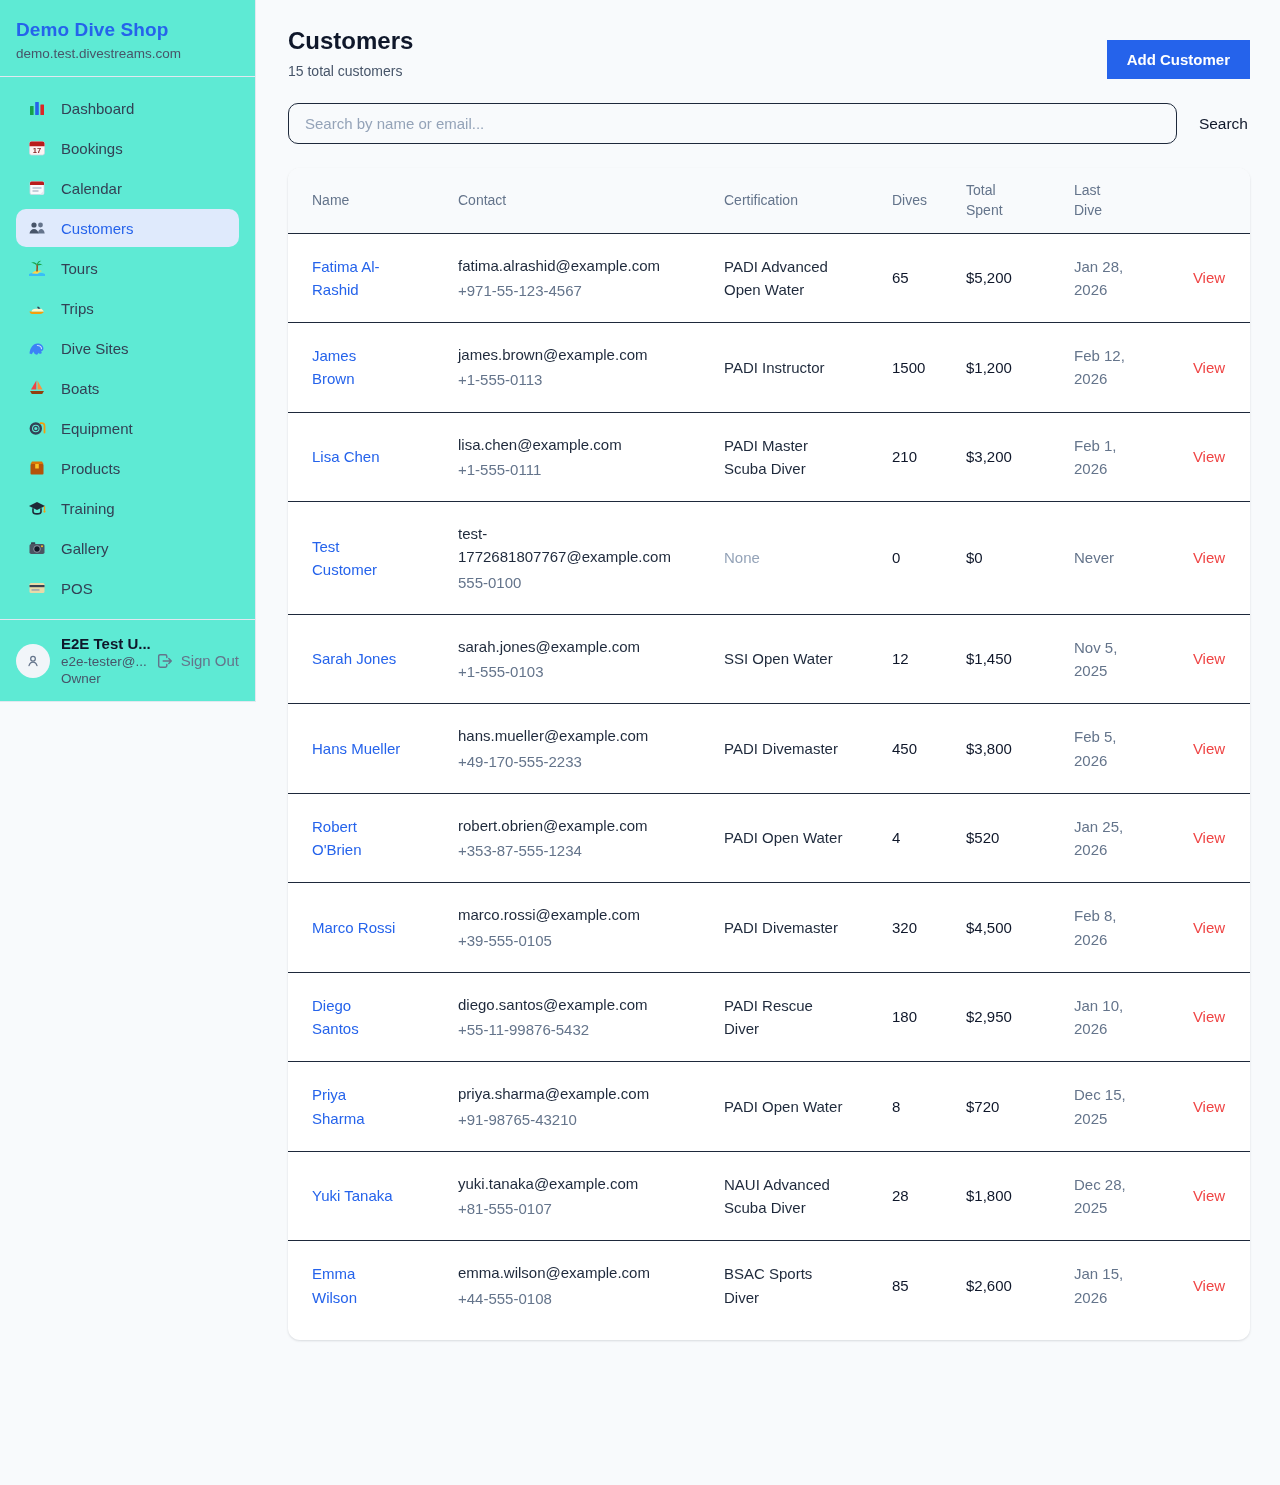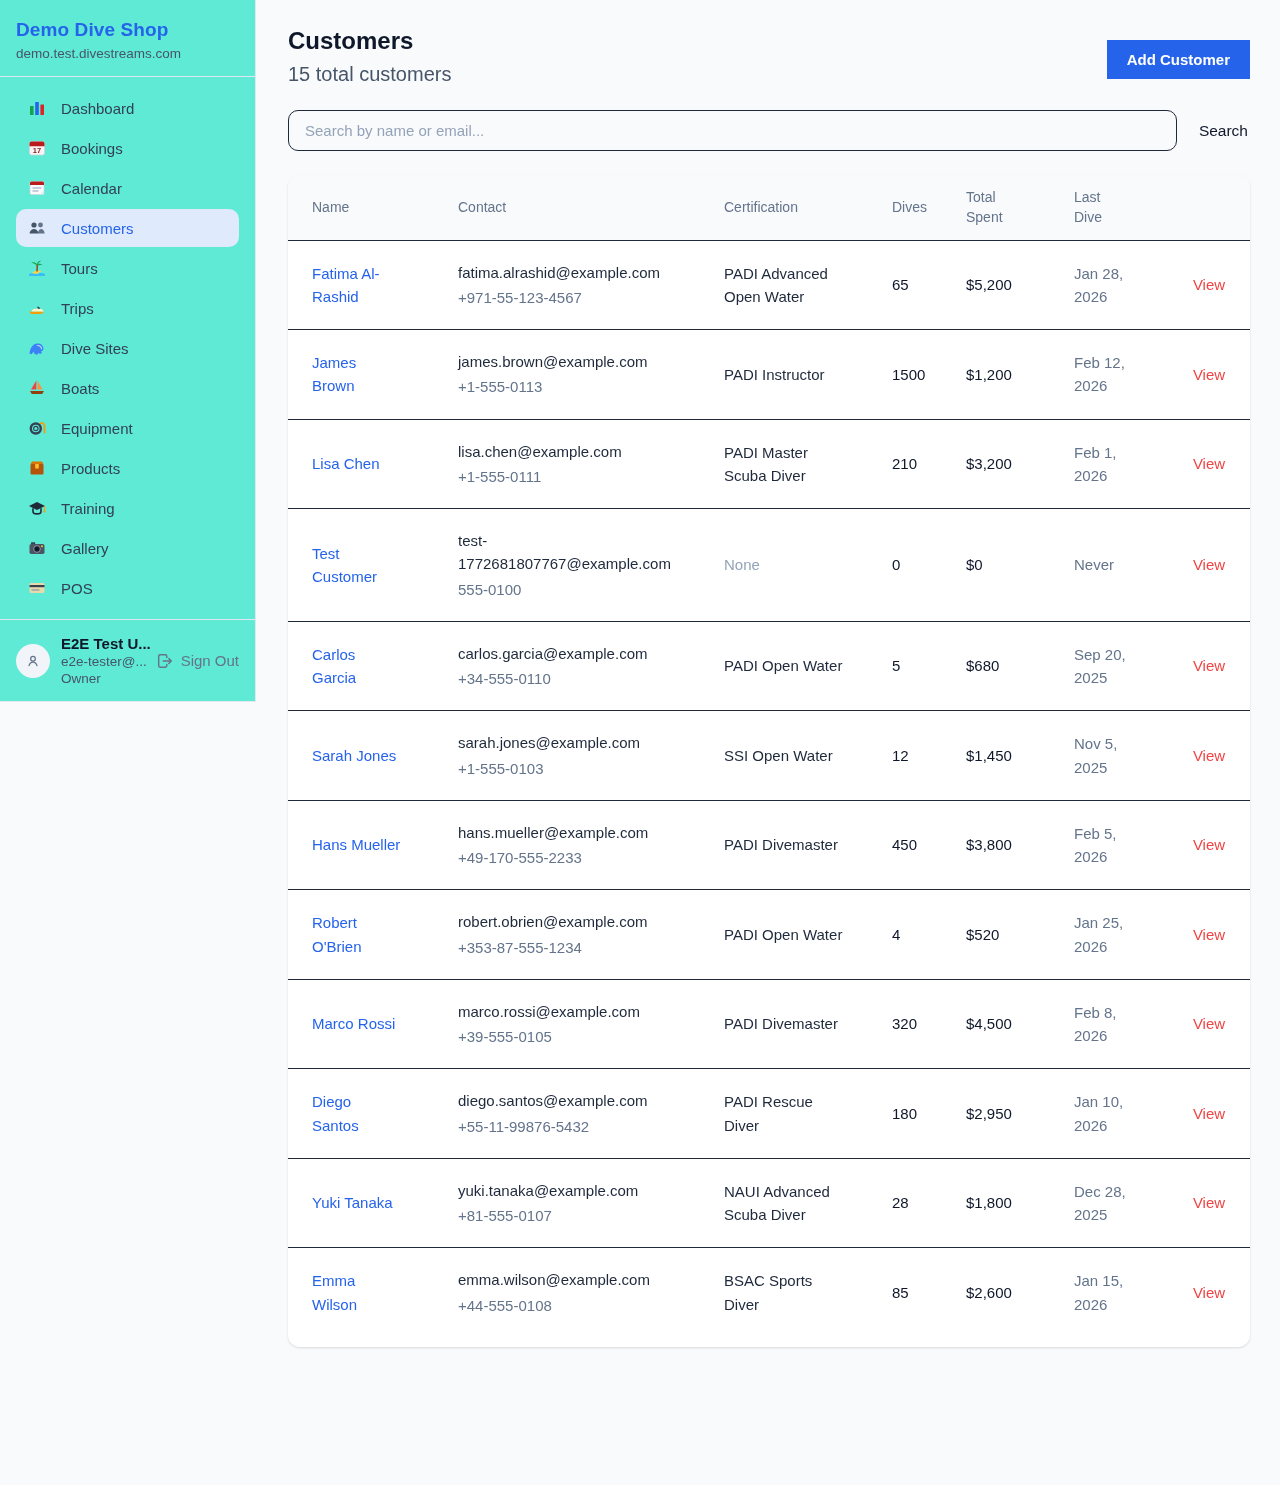--- a/index.html
+++ b/index.html
@@ -48,21 +48,21 @@
   .signout {
     margin-left: auto; display: flex; align-items: center; gap: 7px;
     color: #64748b; font-size: 15px; background: none; border: none;
     font-family: inherit; cursor: pointer; white-space: nowrap;
   }
 
   
   .main { margin-left: 256px; padding: 27px 30px 0 32px; }
   .title-row { display: flex; justify-content: space-between; align-items: flex-start; }
   .page-title { font-size: 24px; font-weight: bold; color: #0f172a; }
-  .page-subtitle { font-size: 20px; color: #475569; margin-top: 8px; }
+  .page-subtitle { font-size: 14px; color: #475569; margin-top: 8px; }
   .add-btn {
     background: #2563eb; color: #ffffff; border: none; border-radius: 0;
     font-size: 15px; font-weight: bold; padding: 11px 20px;
     font-family: inherit; cursor: pointer; margin-top: 13px;
   }
 
   .search-row { display: flex; align-items: center; gap: 20px; margin-top: 24px; }
   .search-input {
     flex: 1; height: 41px;
     border: 1px solid #1e293b; border-radius: 10px;
@@ -360,32 +360,20 @@
       <div class="email">test-1772681807767@example.com</div>
       <div class="phone">555-0100</div>
     </td>
     <td class="c-cert muted">None</td>
     <td class="c-dives">0</td>
     <td class="c-total">$0</td>
     <td class="c-last">Never</td>
     <td class="c-view"><a class="view-link">View</a></td>
   </tr>
           <tr>
-    <td class="c-name"><a class="name-link">Carlos Garcia</a></td>
-    <td class="c-contact">
-      <div class="email">carlos.garcia@example.com</div>
-      <div class="phone">+34-555-0110</div>
-    </td>
-    <td class="c-cert">PADI Open Water</td>
-    <td class="c-dives">5</td>
-    <td class="c-total">$680</td>
-    <td class="c-last">Sep 20, 2025</td>
-    <td class="c-view"><a class="view-link">View</a></td>
-  </tr>
-          <tr>
     <td class="c-name"><a class="name-link">Sarah Jones</a></td>
     <td class="c-contact">
       <div class="email">sarah.jones@example.com</div>
       <div class="phone">+1-555-0103</div>
     </td>
     <td class="c-cert">SSI Open Water</td>
     <td class="c-dives">12</td>
     <td class="c-total">$1,450</td>
     <td class="c-last">Nov 5, 2025</td>
     <td class="c-view"><a class="view-link">View</a></td>
@@ -432,20 +420,32 @@
       <div class="email">diego.santos@example.com</div>
       <div class="phone">+55-11-99876-5432</div>
     </td>
     <td class="c-cert">PADI Rescue Diver</td>
     <td class="c-dives">180</td>
     <td class="c-total">$2,950</td>
     <td class="c-last">Jan 10, 2026</td>
     <td class="c-view"><a class="view-link">View</a></td>
   </tr>
           <tr>
+    <td class="c-name"><a class="name-link">Priya Sharma</a></td>
+    <td class="c-contact">
+      <div class="email">priya.sharma@example.com</div>
+      <div class="phone">+91-98765-43210</div>
+    </td>
+    <td class="c-cert">PADI Open Water</td>
+    <td class="c-dives">8</td>
+    <td class="c-total">$720</td>
+    <td class="c-last">Dec 15, 2025</td>
+    <td class="c-view"><a class="view-link">View</a></td>
+  </tr>
+          <tr>
     <td class="c-name"><a class="name-link">Yuki Tanaka</a></td>
     <td class="c-contact">
       <div class="email">yuki.tanaka@example.com</div>
       <div class="phone">+81-555-0107</div>
     </td>
     <td class="c-cert">NAUI Advanced Scuba Diver</td>
     <td class="c-dives">28</td>
     <td class="c-total">$1,800</td>
     <td class="c-last">Dec 28, 2025</td>
     <td class="c-view"><a class="view-link">View</a></td>

